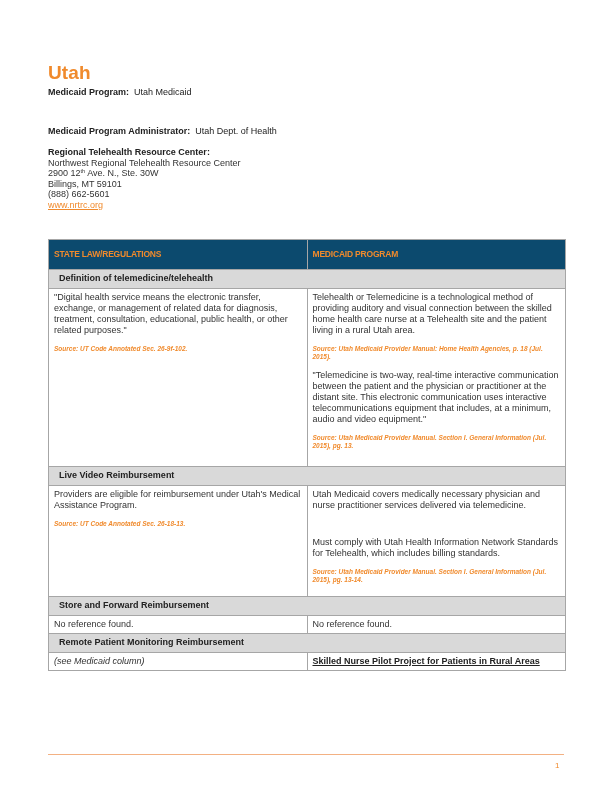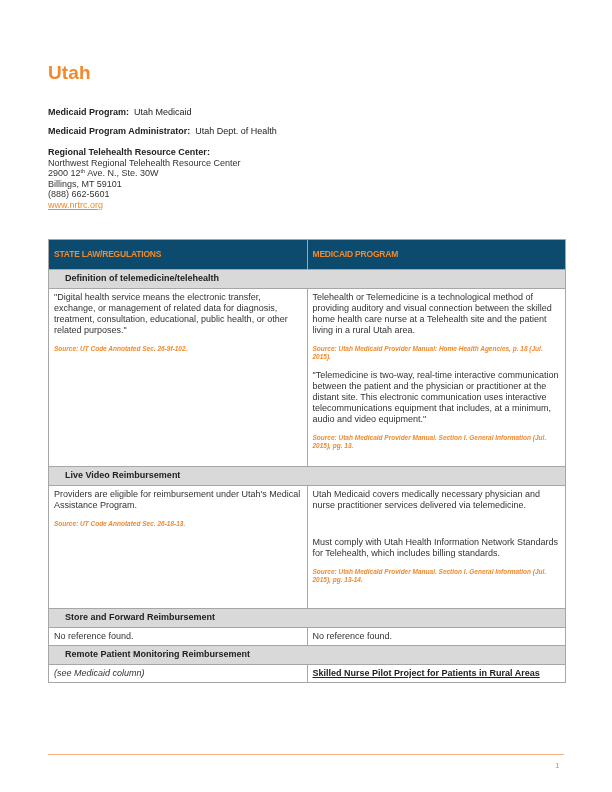--- a/index.html
+++ b/index.html
@@ -29,21 +29,21 @@
     table.law td, table.law th {
       border: 1px solid #a6a6a6; vertical-align: top; text-align: left;
       padding: 3px 5px 3px 5px; line-height: 11px; color: #333;
     }
     table.law th {
       background: #0c4a6e; color: #f08a2c; font-weight: bold;
       font-size: 8.5px; height: 23px; vertical-align: middle; padding-top: 3px;
       letter-spacing: -0.2px;
     }
     table.law tr.section td {
-      background: #d9d9d9; font-weight: bold; color: #222; padding: 3px 16px; height: 12px;
+      background: #d9d9d9; font-weight: bold; color: #222; padding: 3px 10px; height: 12px;
     }
     .src {
       color: #f08a2c; font-style: italic; font-weight: bold; font-size: 6.5px;
       line-height: 8px; display: block; margin-top: 9px;
     }
     .para { display: block; }
     .para + .para { margin-top: 26px; }
     .note-italic { font-style: italic; }
     .link-u { font-weight: bold; text-decoration: underline; color: #222; cursor: pointer; }
 
@@ -53,21 +53,21 @@
     }
     .page-num {
       position: absolute; left: 555px; top: 761px; font-size: 8px; color: #f08a2c;
     }
   </style>
 </head>
 <body>
 
 <h1 class="page-title">Utah</h1>
 
-<div class="info-line" style="top:107px;">
+<div class="info-line" style="top:87px;">
   <span class="lbl">Medicaid Program:</span>&nbsp;
   <span>Utah Medicaid</span>
 </div>
 
 <div class="info-line" style="top:126px;">
   <span class="lbl">Medicaid Program Administrator:</span>&nbsp;
   <span>Utah Dept. of Health</span>
 </div>
 
 <div class="rtrc">
@@ -107,21 +107,21 @@
   </tr>
 
   <tr class="section">
     <td colspan="2">Live Video Reimbursement</td>
   </tr>
   <tr>
     <td>
       <span class="para">Providers are eligible for reimbursement under Utah's Medical Assistance Program.</span>
       <span class="src">Source: UT Code Annotated Sec. 26-18-13.</span>
     </td>
-    <td style="padding-bottom:24px;">
+    <td style="padding-bottom:12px;">
       <span class="para">Utah Medicaid covers medically necessary physician and nurse practitioner services delivered via telemedicine.</span>
       <span class="para">Must comply with Utah Health Information Network Standards for Telehealth, which includes billing standards.</span>
       <span class="src">Source: Utah Medicaid Provider Manual. Section I. General Information (Jul. 2015), pg. 13-14.</span>
     </td>
   </tr>
 
   <tr class="section">
     <td colspan="2">Store and Forward Reimbursement</td>
   </tr>
   <tr>

